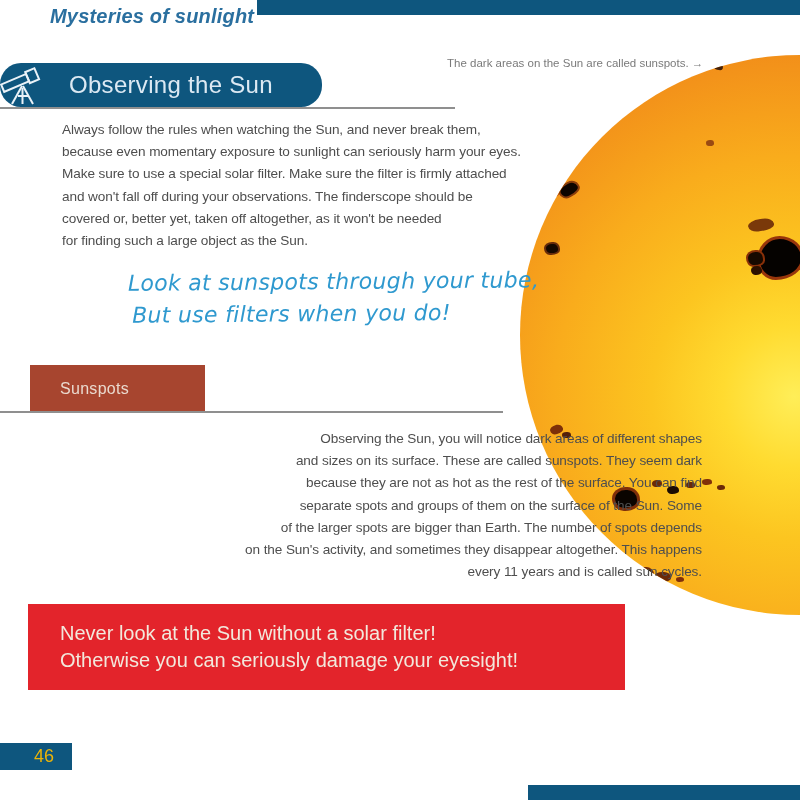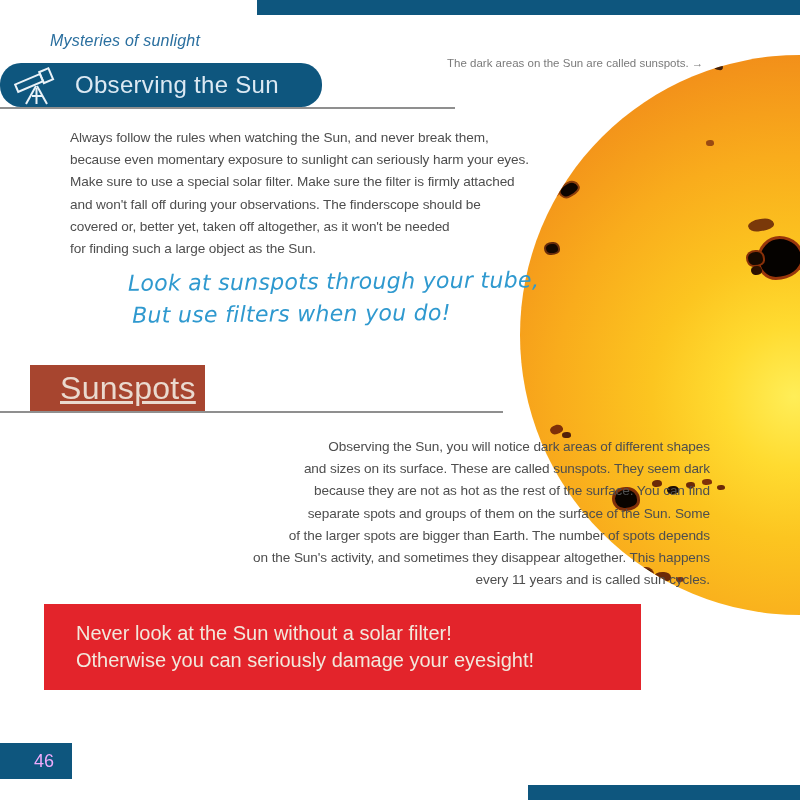--- a/index.html
+++ b/index.html
@@ -4,68 +4,68 @@
 <style>
   html,body{margin:0;padding:0;background:#fff;}
   .page{position:relative;width:800px;height:800px;background:#ffffff;overflow:hidden;
         font-family:"Liberation Sans",sans-serif;}
 
   
   .topbar{position:absolute;left:257px;top:0;width:543px;height:15px;background:var(--primary-blue,#0E567E);}
   .bottombar{position:absolute;left:528px;top:785px;width:272px;height:15px;background:var(--primary-blue,#0E567E);}
 
   
-  .running-head{position:absolute;left:50px;top:32px;font-size:16px;font-style:italic;font-weight:400;
+  .running-head{position:absolute;left:50px;top:5px;font-size:20px;font-style:italic;font-weight:700;
         color:var(--head-blue,#2A6F9F);letter-spacing:.2px;}
 
   
   .caption{position:absolute;left:447px;top:57px;font-size:11.5px;
         color:var(--caption-gray,#7A7A7A);}
 
   
   .sun{position:absolute;left:520px;top:55px;width:560px;height:560px;border-radius:50%;overflow:hidden;
        background:radial-gradient(circle at 49% 61%,
          var(--sun-core,#FFEE58) 0%, #FFDB30 16%, #FCC520 32%, #F9AC1C 54%,
          #F3931A 74%, #EF8017 90%, var(--sun-edge,#EC7716) 100%);}
   .spot{position:absolute;border-radius:55% 45% 60% 40% / 50% 58% 42% 60%;}
 
   
   .banner{position:absolute;display:flex;align-items:center;box-sizing:border-box;}
   .banner-blue{left:0;top:63px;width:322px;height:44px;background:var(--primary-blue,#0E567E);
-        padding-left:14px;gap:13px;border-radius:21px;}
+        gap:21px;border-radius:21px;}
   .banner-blue .title{font-size:24px;color:var(--banner-text,#DCE9F3);letter-spacing:.3px;}
   .banner-brick{left:30px;top:365px;width:175px;height:47px;background:var(--brick-red,#A7452F);
         padding-left:30px;}
-  .banner-brick .title{font-size:32px;color:var(--brick-text,#EADACF);letter-spacing:.3px;text-decoration:underline;}
+  .banner-brick .title{font-size:16px;color:var(--brick-text,#EADACF);letter-spacing:.3px;}
 
   .rule{position:absolute;height:2px;background:var(--rule-gray,#8F8F8F);}
   .rule-a{left:0;top:107px;width:455px;}
   .rule-b{left:0;top:411px;width:503px;}
 
   
-  .body{position:absolute;margin:8px;white-space:pre-line;font-size:13.6px;line-height:22.2px;
+  .body{position:absolute;margin:0;white-space:pre-line;font-size:13.6px;line-height:22.2px;
         color:var(--body-gray,#4E4E4E);letter-spacing:-0.1px;}
   .p1{left:62px;top:119px;width:620px;}
   .p2{left:62px;top:428px;width:640px;text-align:right;}
 
   
   .quote{position:absolute;left:128px;top:266px;font-family:"DejaVu Sans",sans-serif;
         font-style:italic;font-size:22px;line-height:32px;color:var(--quote-blue,#2F99CF);
         transform:rotate(-0.5deg);letter-spacing:.3px;}
   .quote .q2{padding-left:4px;}
 
   
-  .warning{position:absolute;left:44px;top:604px;width:597px;height:86px;box-sizing:border-box;
+  .warning{position:absolute;left:28px;top:604px;width:597px;height:86px;box-sizing:border-box;
         background:var(--alert-red,#E3242B);color:var(--cream,#F2E8DC);white-space:pre-line;
         display:flex;flex-direction:column;justify-content:center;padding-left:32px;
         font-size:20px;line-height:27.5px;}
 
   
-  .pagenum{position:absolute;left:0;top:743px;width:72px;height:36px;background:var(--primary-blue,#0E567E);
-        color:#f0abfc;font-size:18px;display:flex;align-items:center;justify-content:flex-end;
+  .pagenum{position:absolute;left:0;top:743px;width:72px;height:27px;background:var(--primary-blue,#0E567E);
+        color:#eab308;font-size:18px;display:flex;align-items:center;justify-content:flex-end;
         padding-right:18px;box-sizing:border-box;}
 </style>
 </head>
 <body>
 
 <div class="page">
 
   <div class="topbar"></div>
 
   <div class="running-head">Mysteries of sunlight</div>

